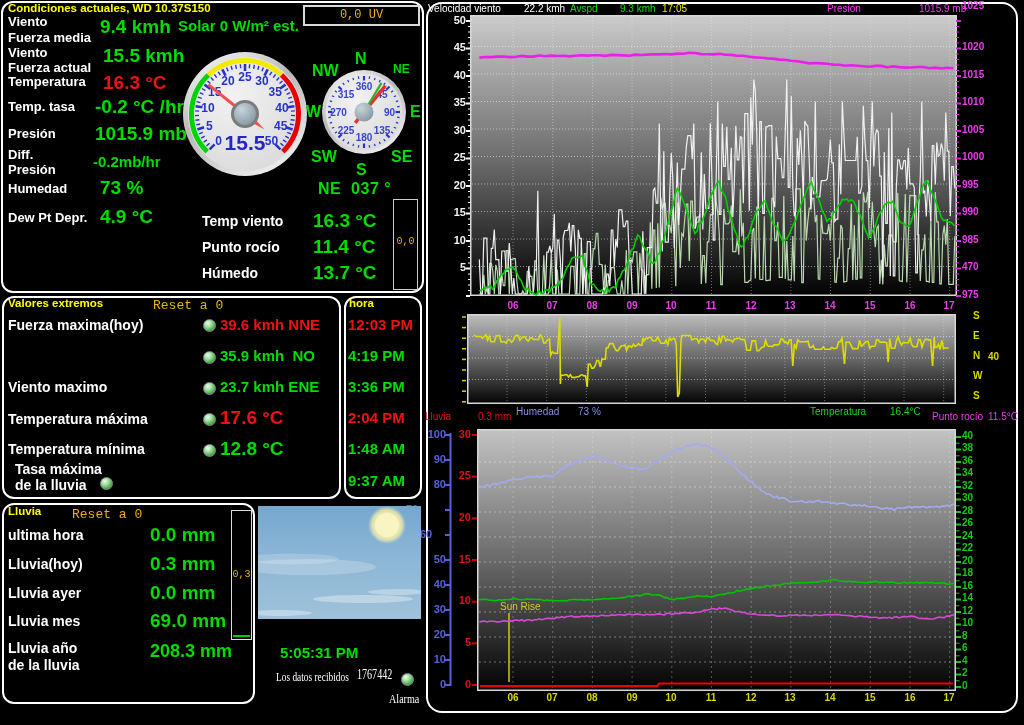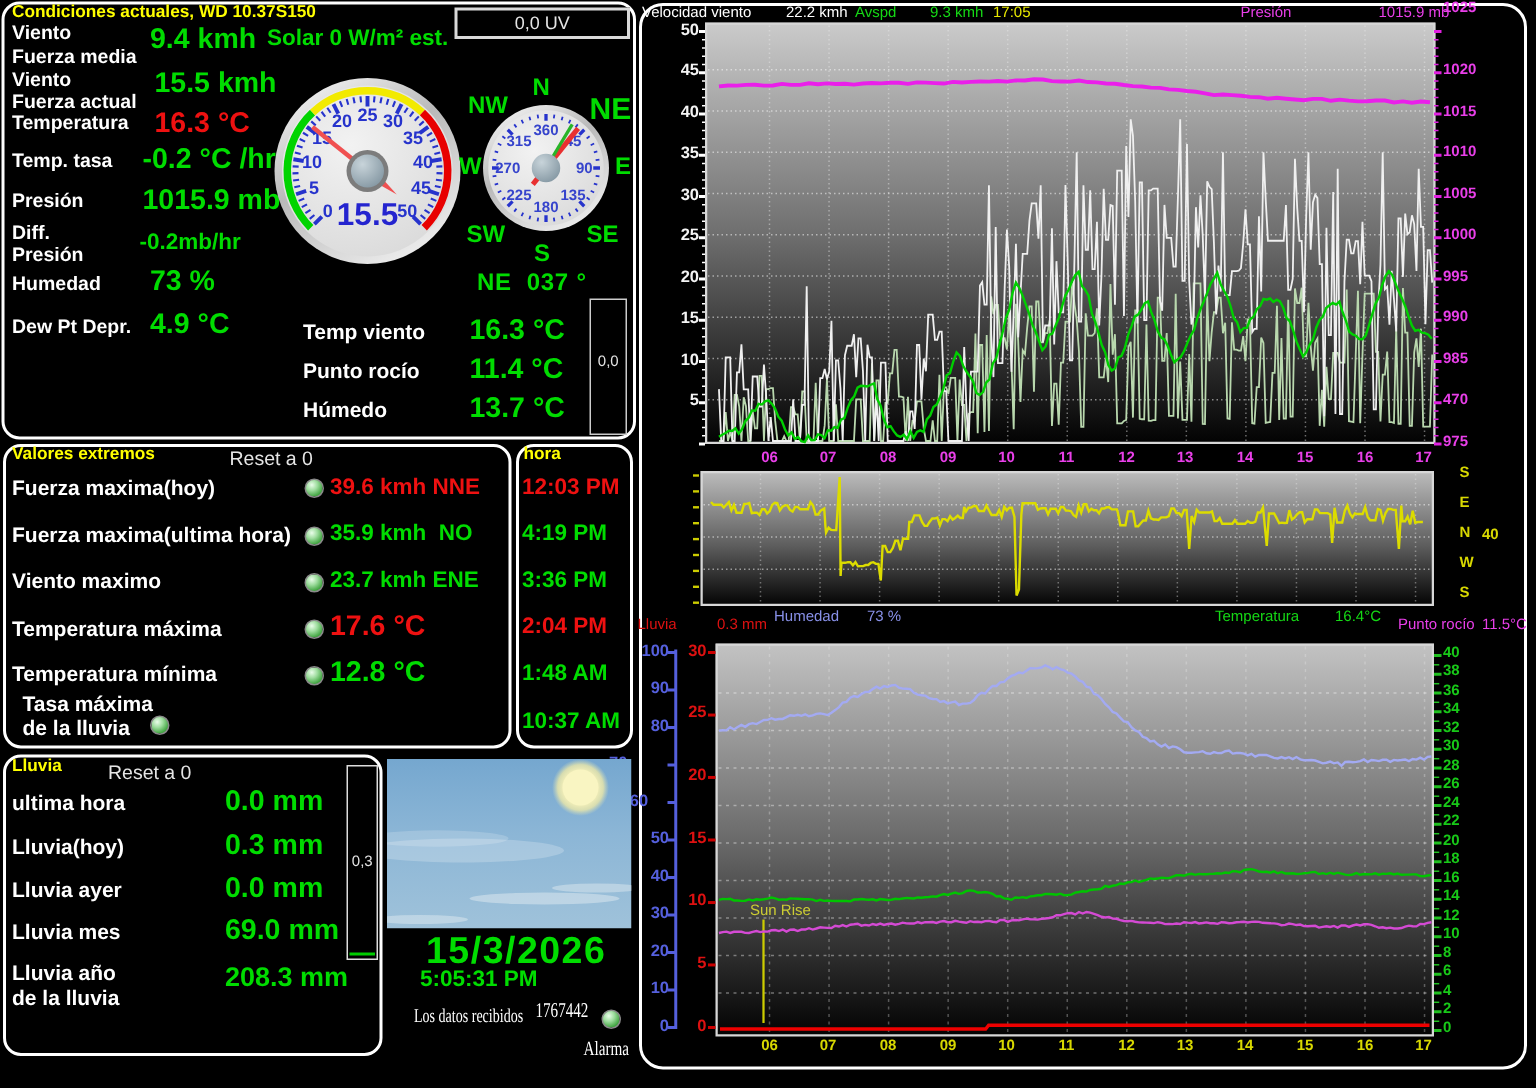--- a/index.html
+++ b/index.html
@@ -7,21 +7,21 @@
 #stage { position:relative; width:1024px; height:725px; background:#000; }
 .abs { position:absolute; }
 .panel { position:absolute; border:2px solid #fff; border-radius:12px; background:#000; }
 .t { position:absolute; white-space:nowrap; }
 .ttl { color:#ffff00; font-weight:bold; font-size:11.5px; }
 .lbl { color:#ffffff; font-weight:bold; font-size:13px; }
 .val { color:#00dc00; font-weight:bold; font-size:19px; }
 .valr { color:#ee1111; font-weight:bold; font-size:19px; }
 .v15 { color:#00dc00; font-weight:bold; font-size:15px; }
 .v15r { color:#ee1111; font-weight:bold; font-size:15px; }
-.wt { color:#e5e5e5; font-weight:bold; font-size:12px; }
+.wt { color:#eab308; font-weight:bold; font-size:12px;font-family:Liberation Mono, monospace; }
 .ax { position:absolute; font-size:11px; font-weight:bold; white-space:nowrap; }
 .ax.w { color:#f4f4f4; }
 .ax.m { color:#e93fe9; font-size:10px; }
 .ax.y { color:#d8d800; font-size:10px; }
 .ax.b { color:#5560dd; font-size:11px; }
 .ax.r { color:#dd1111; font-size:11px; }
 .ax.g { color:#18c918; font-size:10px; }
 .hdr { position:absolute; font-size:10px; white-space:nowrap; }
 .orb { position:absolute; border-radius:50%; background:radial-gradient(circle at 35% 30%, #eafdea 0%, #9fdd9f 35%, #3da23d 75%, #2c7b2c 100%); border:1px solid #8a8a8a; }
 </style></head>
@@ -587,21 +587,21 @@
       <text x="17.5" y="46.5" text-anchor="middle" font-size="10" font-weight="bold" fill="#3644cc">270</text>
       <text x="25.0" y="28.5" text-anchor="middle" font-size="10" font-weight="bold" fill="#3644cc">315</text>
       <text x="43.0" y="21.0" text-anchor="middle" font-size="10" font-weight="bold" fill="#3644cc">360</text>
       <line x1="34.2" y1="53.9" x2="64.4" y2="16.6" stroke="#e83030" stroke-width="3.4"></line>
       <line x1="43" y1="43" x2="60.5" y2="13.9" stroke="#28b428" stroke-width="2.2"></line>
       <circle cx="43" cy="43" r="9.5" fill="url(#hub)"></circle>
     </svg>
 
 <div class="t val" style="left:355px;top:50px;font-size:16px">N</div>
 <div class="t val" style="left:312px;top:62px;font-size:16px">NW</div>
-<div class="t val" style="left:393px;top:62px;font-size:20px">NE</div>
+<div class="t val" style="left:393px;top:62px;font-size:12px">NE</div>
 <div class="t val" style="left:306px;top:103px;font-size:16px">W</div>
 <div class="t val" style="left:410px;top:103px;font-size:16px">E</div>
 <div class="t val" style="left:311px;top:148px;font-size:16px">SW</div>
 <div class="t val" style="left:391px;top:148px;font-size:16px">SE</div>
 <div class="t val" style="left:356px;top:161px;font-size:16px">S</div>
 <div class="t val" style="left:318px;top:180px;font-size:16px;letter-spacing:0.5px">NE&nbsp; 037 °</div>
 
 <div class="t lbl" style="left:202px;top:213px;font-size:14px">Temp viento</div>
 <div class="t val" style="left:313px;top:210px">16.3 °C</div>
 <div class="t lbl" style="left:202px;top:239px;font-size:14px">Punto rocío</div>
@@ -611,21 +611,20 @@
 
 <div class="abs" style="left:393px;top:199px;width:25px;height:91px;border:1px solid #ccc;background:#000"></div>
 <div class="t wt" style="left:393px;top:236px;width:25px;text-align:center;font-weight:normal;font-size:10px">0,0</div>
 
 <div class="panel" style="left:2px;top:296px;width:339px;height:203px"></div>
 <div class="t ttl" style="left:8px;top:297px">Valores extremos</div>
 <div class="t wt" style="left:153px;top:298px;font-weight:normal;font-size:13px">Reset a 0</div>
 <div class="t lbl" style="left:8px;top:317px;font-size:14px">Fuerza maxima(hoy)</div>
 <div class="orb" style="left:203px;top:319px;width:13px;height:13px"></div>
 <div class="t v15r" style="left:220px;top:316px">39.6 kmh NNE</div>
-<div class="t lbl" style="left:8px;top:348px;font-size:14px">Fuerza maxima(ultima hora)</div>
 <div class="orb" style="left:203px;top:351px;width:13px;height:13px"></div>
 <div class="t v15" style="left:220px;top:347px">35.9 kmh&nbsp; NO</div>
 <div class="t lbl" style="left:8px;top:379px;font-size:14px">Viento maximo</div>
 <div class="orb" style="left:203px;top:382px;width:13px;height:13px"></div>
 <div class="t v15" style="left:220px;top:378px">23.7 kmh ENE</div>
 <div class="t lbl" style="left:8px;top:411px;font-size:14px">Temperatura máxima</div>
 <div class="orb" style="left:203px;top:413px;width:13px;height:13px"></div>
 <div class="t valr" style="left:220px;top:407px">17.6 °C</div>
 <div class="t lbl" style="left:8px;top:441px;font-size:14px">Temperatura mínima</div>
 <div class="orb" style="left:203px;top:444px;width:13px;height:13px"></div>
@@ -634,21 +633,21 @@
 <div class="t lbl" style="left:15px;top:477px;font-size:14px">de la lluvia</div>
 <div class="orb" style="left:100px;top:477px;width:13px;height:13px"></div>
 
 <div class="panel" style="left:344px;top:296px;width:78px;height:203px"></div>
 <div class="t ttl" style="left:349px;top:297px">hora</div>
 <div class="t v15r" style="left:348px;top:316px">12:03 PM</div>
 <div class="t v15" style="left:348px;top:347px">4:19 PM</div>
 <div class="t v15" style="left:348px;top:378px">3:36 PM</div>
 <div class="t v15r" style="left:348px;top:409px">2:04 PM</div>
 <div class="t v15" style="left:348px;top:440px">1:48 AM</div>
-<div class="t v15" style="left:348px;top:472px">10:37 AM</div>
+<div class="t v15" style="left:348px;top:472px">9:37 AM</div>
 
 <div class="panel" style="left:2px;top:503px;width:253px;height:201px"></div>
 <div class="t ttl" style="left:8px;top:505px">Lluvia</div>
 <div class="t wt" style="left:72px;top:507px;font-weight:normal;font-size:13px">Reset a 0</div>
 <div class="t lbl" style="left:8px;top:527px;font-size:14px">ultima hora</div>
 <div class="t val" style="left:150px;top:524px">0.0 mm</div>
 <div class="t lbl" style="left:8px;top:556px;font-size:14px">Lluvia(hoy)</div>
 <div class="t val" style="left:150px;top:553px">0.3 mm</div>
 <div class="t lbl" style="left:8px;top:585px;font-size:14px">Lluvia ayer</div>
 <div class="t val" style="left:150px;top:582px">0.0 mm</div>
@@ -677,19 +676,18 @@
 </defs>
 <rect width="163" height="113" fill="url(#sky)"></rect>
 <ellipse cx="50" cy="61" rx="68" ry="8" fill="#ffffff" opacity="0.22"></ellipse>
 <ellipse cx="33" cy="53" rx="48" ry="5.5" fill="#ffffff" opacity="0.18"></ellipse>
 <ellipse cx="105" cy="93" rx="50" ry="4" fill="#eef3f6" opacity="0.42"></ellipse>
 <ellipse cx="140" cy="86" rx="30" ry="3" fill="#eef3f6" opacity="0.4"></ellipse>
 <ellipse cx="22" cy="107" rx="32" ry="3" fill="#e4edf1" opacity="0.45"></ellipse>
 <circle cx="129" cy="19" r="19" fill="url(#sun)"></circle>
 <circle cx="129" cy="19" r="12" fill="#f9f5c2"></circle>
 </svg>
-<div class="t" style="left:284px;top:620px;color:#00dd00;font-weight:bold;font-size:25px;letter-spacing:1px">15/3/2026</div>
 <div class="t" style="left:280px;top:644px;color:#00dd00;font-weight:bold;font-size:15px">5:05:31 PM</div>
 <div class="t" style="left:276px;top:669px;color:#fff;font-family:'Liberation Serif',serif;font-size:13px;transform:scale(0.72,1);transform-origin:0 0">Los datos recibidos</div>
 <div class="t" style="left:357px;top:667px;color:#fff;font-family:'Liberation Serif',serif;font-size:14px;transform:scale(0.72,1);transform-origin:0 0">1767442</div>
 <div class="orb" style="left:401px;top:673px;width:13px;height:13px"></div>
 <div class="t" style="left:389px;top:691px;color:#fff;font-family:'Liberation Serif',serif;font-size:13.5px;transform:scale(0.75,1);transform-origin:0 0">Alarma</div>
 
 </div>
 </body></html>

